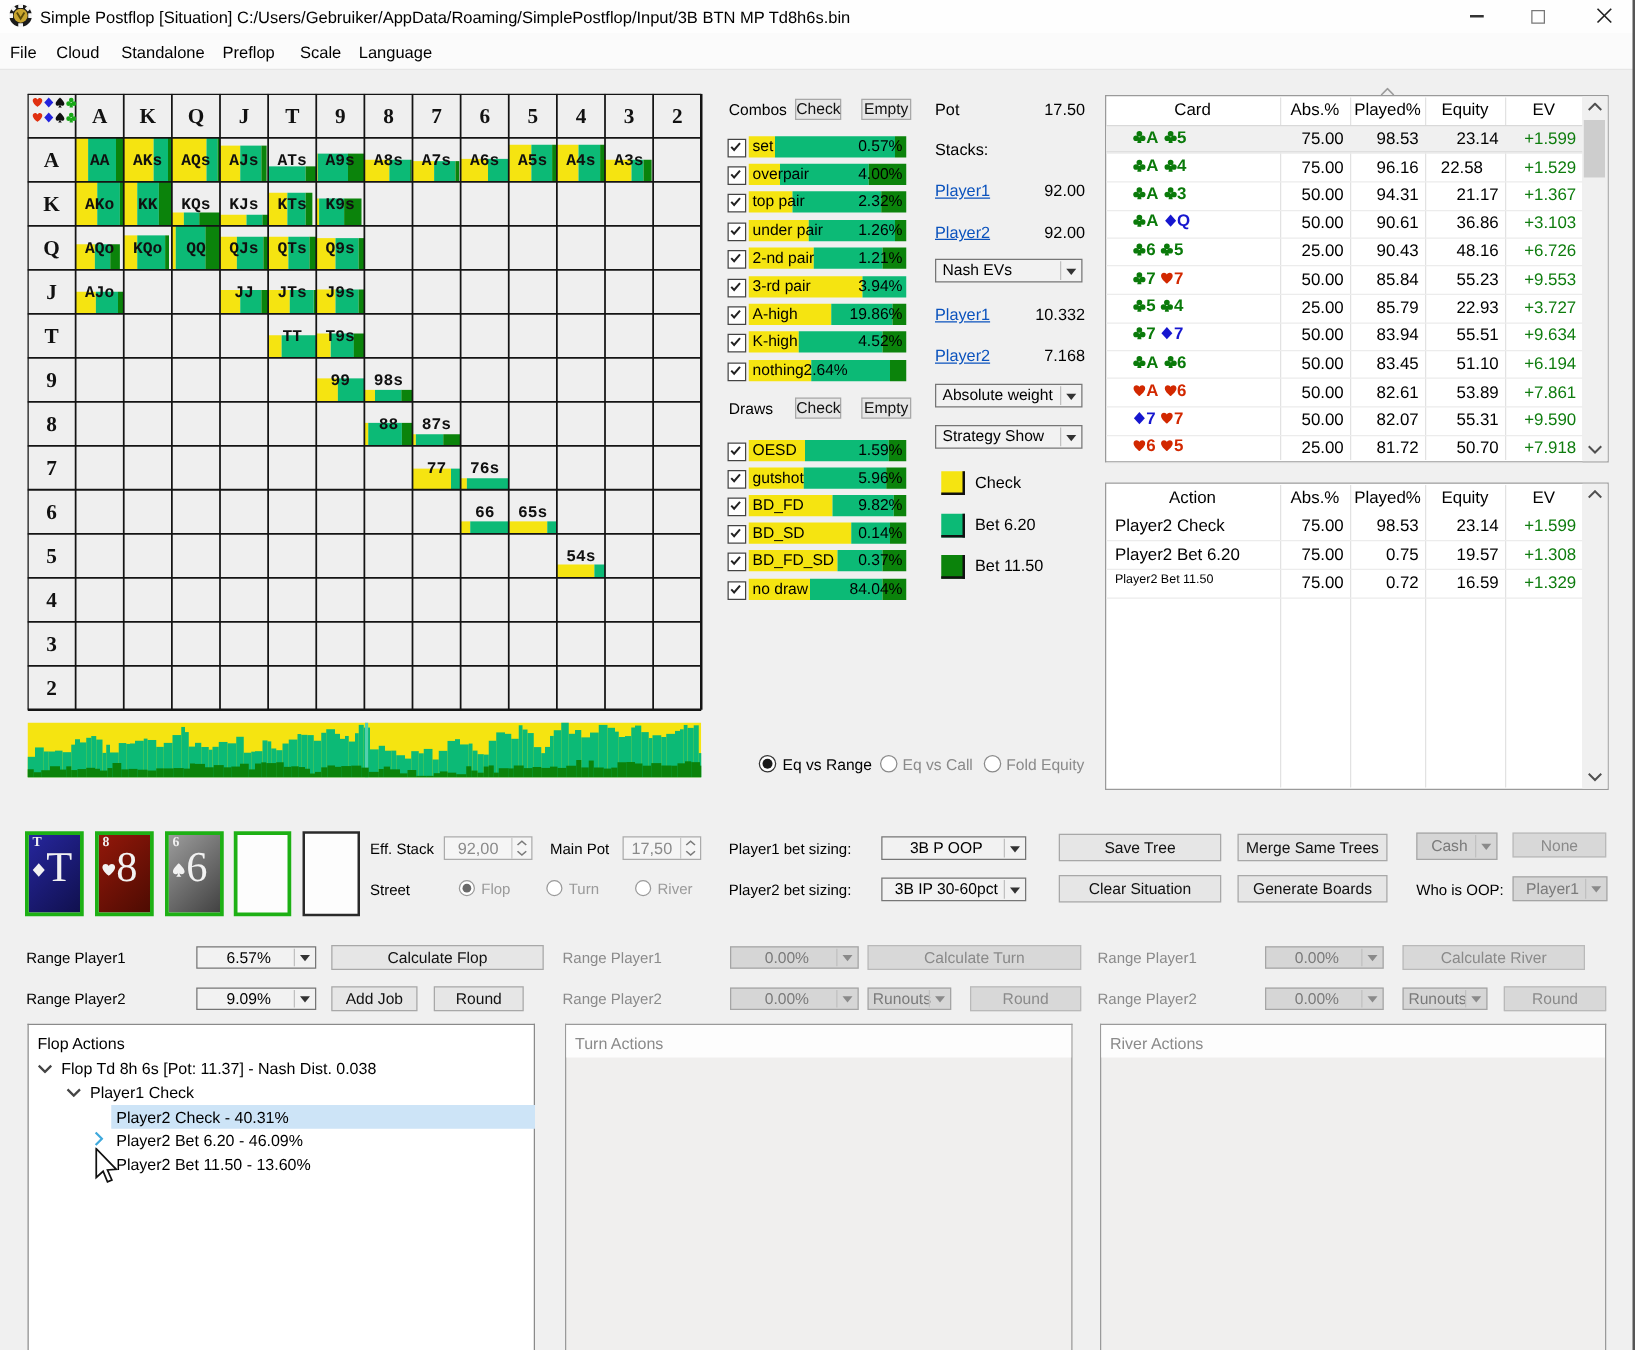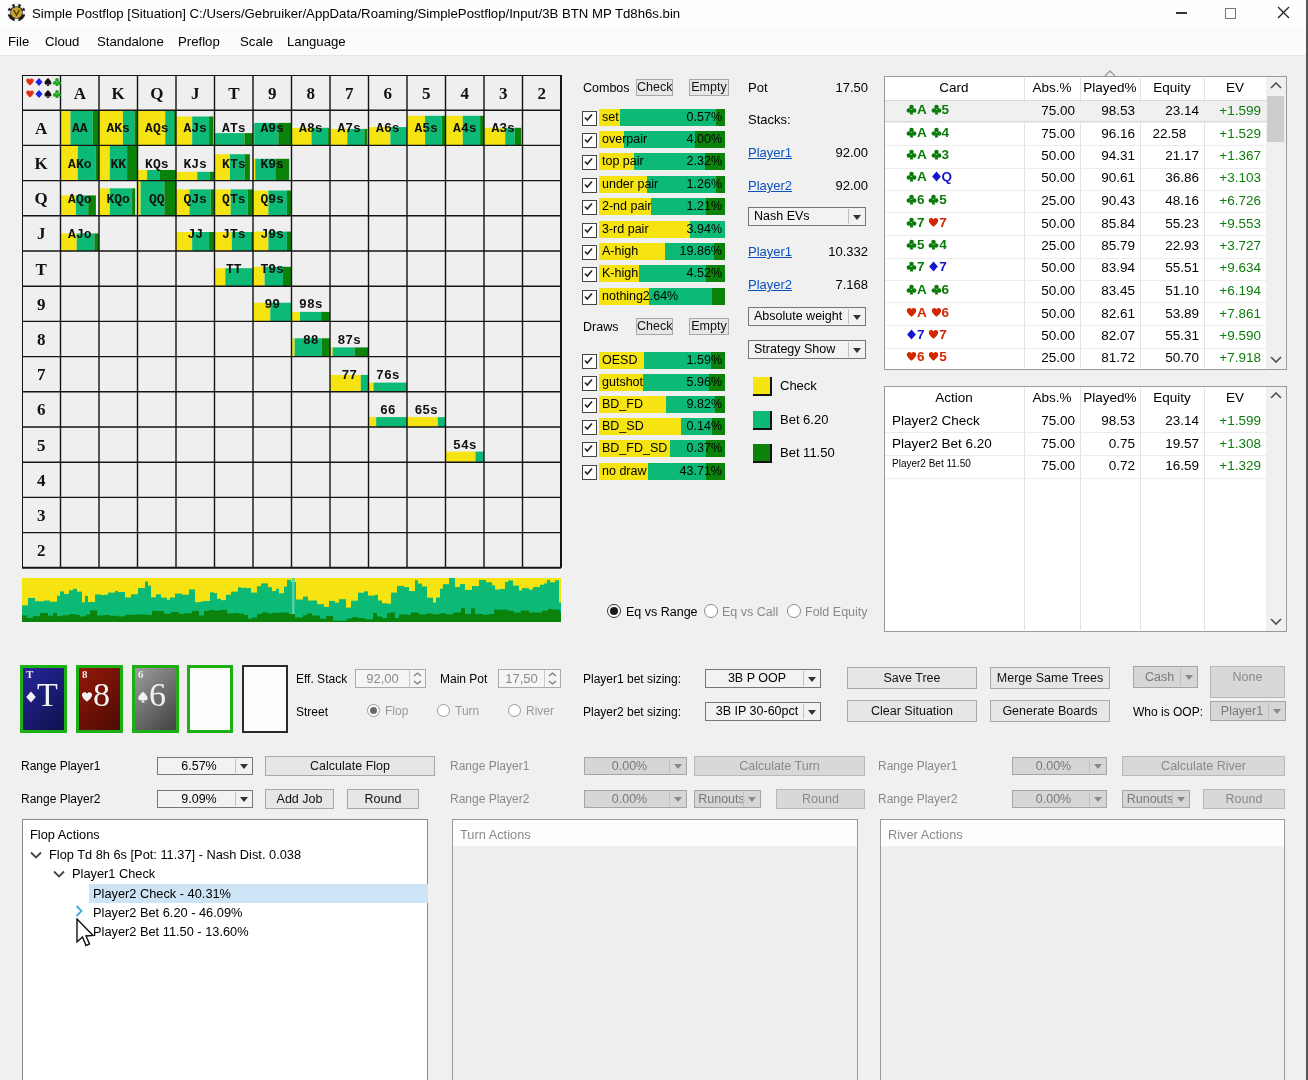--- a/index.html
+++ b/index.html
@@ -658,21 +658,21 @@
     <svg width="11" height="11" viewBox="0 0 11 11" style="position:absolute;left:0;top:0">
       <path d="M2 5.5 L4.3 8 L9 2.5" stroke="#222" stroke-width="1.6" fill="none"></path>
     </svg>
   </div>
 <div style="position:absolute;left:599px;top:463px;width:126px;height:17px">
     <div style="position:absolute;left:0.0px;top:0;width:49.1px;height:17px;background:#f5e411"></div>
     <div style="position:absolute;left:49.1px;top:0;width:58.0px;height:17px;background:#0cba76"></div>
     <div style="position:absolute;left:107.1px;top:0;width:18.9px;height:17px;background:#0b830b"></div>
   </div>
 <div style="position:absolute;left:602px;top:464px;width:120px;font-size:12.5px;color:#000">no draw</div>
-<div style="position:absolute;left:599px;top:464px;width:123px;font-size:12.5px;color:#000;text-align:right">43.71%</div>
+<div style="position:absolute;left:599px;top:464px;width:123px;font-size:12.5px;color:#000;text-align:right">84.04%</div>
 <div style="position:absolute;left:748px;top:80px;font-size:13px;color:#000;white-space:nowrap">Pot</div>
 <div style="position:absolute;left:790px;top:80px;width:78px;font-size:13px;color:#000;text-align:right;white-space:nowrap">17.50</div>
 <div style="position:absolute;left:748px;top:112px;font-size:13px;color:#000;white-space:nowrap">Stacks:</div>
 <div style="position:absolute;left:748px;top:145px;font-size:13px;color:#000;white-space:nowrap"><span style="color:#0a52bd;text-decoration:underline">Player1</span></div>
 <div style="position:absolute;left:790px;top:145px;width:78px;font-size:13px;color:#000;text-align:right;white-space:nowrap">92.00</div>
 <div style="position:absolute;left:748px;top:178px;font-size:13px;color:#000;white-space:nowrap"><span style="color:#0a52bd;text-decoration:underline">Player2</span></div>
 <div style="position:absolute;left:790px;top:178px;width:78px;font-size:13px;color:#000;text-align:right;white-space:nowrap">92.00</div>
 <div style="position:absolute;left:748px;top:207px;width:118px;height:19px;background:#f2f2f2;border:1px solid #767676;box-sizing:border-box">
     <div style="position:absolute;left:0;top:0;right:12px;font-size:12.5px;color:#000;text-align:left;line-height:17px;white-space:nowrap;padding-left:5px;">Nash EVs</div>
     <div style="position:absolute;right:4px;top:7px;width:0;height:0;border-left:4px solid transparent;border-right:4px solid transparent;border-top:5px solid #333"></div>
@@ -1006,21 +1006,21 @@
     <div style="position:absolute;right:4px;top:7px;width:0;height:0;border-left:4px solid transparent;border-right:4px solid transparent;border-top:5px solid #333"></div>
     <div style="position:absolute;right:16px;top:1px;bottom:1px;width:1px;background:#c0c0c0"></div>
   </div>
 <div style="position:absolute;left:847px;top:667px;width:130px;height:22px;background:#e6e6e6;border:1px solid #a8a8a8;box-sizing:border-box;font-size:12.5px;color:#111;text-align:center;line-height:20px;white-space:nowrap">Save Tree</div>
 <div style="position:absolute;left:990px;top:667px;width:120px;height:22px;background:#e6e6e6;border:1px solid #a8a8a8;box-sizing:border-box;font-size:12.5px;color:#111;text-align:center;line-height:20px;white-space:nowrap">Merge Same Trees</div>
 <div style="position:absolute;left:1133px;top:666px;width:65px;height:22px;background:#d6d6d6;border:1px solid #a5a5a5;box-sizing:border-box">
     <div style="position:absolute;left:0;top:0;right:12px;font-size:12.5px;color:#7a7a7a;text-align:center;line-height:20px;white-space:nowrap;">Cash</div>
     <div style="position:absolute;right:4px;top:8px;width:0;height:0;border-left:4px solid transparent;border-right:4px solid transparent;border-top:5px solid #8a8a8a"></div>
     <div style="position:absolute;right:16px;top:1px;bottom:1px;width:1px;background:#c0c0c0"></div>
   </div>
-<div style="position:absolute;left:1210px;top:666px;width:75px;height:32px;background:#d8d8d8;border:1px solid #b9b9b9;box-sizing:border-box;font-size:12.5px;color:#8a8a8a;text-align:center;line-height:20px;white-space:nowrap">None</div>
+<div style="position:absolute;left:1210px;top:666px;width:75px;height:20px;background:#d8d8d8;border:1px solid #b9b9b9;box-sizing:border-box;font-size:12.5px;color:#8a8a8a;text-align:center;line-height:20px;white-space:nowrap">None</div>
 <div style="position:absolute;left:847px;top:700px;width:130px;height:22px;background:#e6e6e6;border:1px solid #a8a8a8;box-sizing:border-box;font-size:12.5px;color:#111;text-align:center;line-height:20px;white-space:nowrap">Clear Situation</div>
 <div style="position:absolute;left:990px;top:700px;width:120px;height:22px;background:#e6e6e6;border:1px solid #a8a8a8;box-sizing:border-box;font-size:12.5px;color:#111;text-align:center;line-height:20px;white-space:nowrap">Generate Boards</div>
 <div style="position:absolute;left:1133px;top:705px;font-size:12px;color:#000;white-space:nowrap">Who is OOP:</div>
 <div style="position:absolute;left:1210px;top:701px;width:76px;height:20px;background:#d6d6d6;border:1px solid #a5a5a5;box-sizing:border-box">
     <div style="position:absolute;left:0;top:0;right:12px;font-size:12.5px;color:#7a7a7a;text-align:center;line-height:18px;white-space:nowrap;">Player1</div>
     <div style="position:absolute;right:4px;top:7px;width:0;height:0;border-left:4px solid transparent;border-right:4px solid transparent;border-top:5px solid #8a8a8a"></div>
     <div style="position:absolute;right:16px;top:1px;bottom:1px;width:1px;background:#c0c0c0"></div>
   </div>
 <div style="position:absolute;left:21px;top:759px;font-size:12px;color:#000;white-space:nowrap">Range Player1</div>
 <div style="position:absolute;left:157px;top:757px;width:96px;height:18px;background:#f2f2f2;border:1px solid #767676;box-sizing:border-box">
@@ -1055,21 +1055,21 @@
     <div style="position:absolute;right:4px;top:6px;width:0;height:0;border-left:4px solid transparent;border-right:4px solid transparent;border-top:5px solid #8a8a8a"></div>
     <div style="position:absolute;right:16px;top:1px;bottom:1px;width:1px;background:#c0c0c0"></div>
   </div>
 <div style="position:absolute;left:776px;top:789px;width:89px;height:20px;background:#d8d8d8;border:1px solid #b9b9b9;box-sizing:border-box;font-size:12.5px;color:#8a8a8a;text-align:center;line-height:18px;white-space:nowrap">Round</div>
 <div style="position:absolute;left:878px;top:759px;font-size:12px;color:#8a8a8a;white-space:nowrap">Range Player1</div>
 <div style="position:absolute;left:1012px;top:757px;width:95px;height:18px;background:#d6d6d6;border:1px solid #a5a5a5;box-sizing:border-box">
     <div style="position:absolute;left:0;top:0;right:12px;font-size:12.5px;color:#7a7a7a;text-align:center;line-height:16px;white-space:nowrap;">0.00%</div>
     <div style="position:absolute;right:4px;top:6px;width:0;height:0;border-left:4px solid transparent;border-right:4px solid transparent;border-top:5px solid #8a8a8a"></div>
     <div style="position:absolute;right:16px;top:1px;bottom:1px;width:1px;background:#c0c0c0"></div>
   </div>
-<div style="position:absolute;left:1122px;top:756px;width:163px;height:20px;background:#d8d8d8;border:1px solid #b9b9b9;box-sizing:border-box;font-size:12.5px;color:#8a8a8a;text-align:center;line-height:18px;white-space:nowrap">Calculate River</div>
+<div style="position:absolute;left:1122px;top:756px;width:146px;height:20px;background:#d8d8d8;border:1px solid #b9b9b9;box-sizing:border-box;font-size:12.5px;color:#8a8a8a;text-align:center;line-height:18px;white-space:nowrap">Calculate River</div>
 <div style="position:absolute;left:878px;top:792px;font-size:12px;color:#8a8a8a;white-space:nowrap">Range Player2</div>
 <div style="position:absolute;left:1012px;top:790px;width:95px;height:18px;background:#d6d6d6;border:1px solid #a5a5a5;box-sizing:border-box">
     <div style="position:absolute;left:0;top:0;right:12px;font-size:12.5px;color:#7a7a7a;text-align:center;line-height:16px;white-space:nowrap;">0.00%</div>
     <div style="position:absolute;right:4px;top:6px;width:0;height:0;border-left:4px solid transparent;border-right:4px solid transparent;border-top:5px solid #8a8a8a"></div>
     <div style="position:absolute;right:16px;top:1px;bottom:1px;width:1px;background:#c0c0c0"></div>
   </div>
 <div style="position:absolute;left:1122px;top:790px;width:68px;height:18px;background:#d6d6d6;border:1px solid #a5a5a5;box-sizing:border-box">
     <div style="position:absolute;left:0;top:0;right:12px;font-size:12.5px;color:#7a7a7a;text-align:center;line-height:16px;white-space:nowrap;">Runouts</div>
     <div style="position:absolute;right:4px;top:6px;width:0;height:0;border-left:4px solid transparent;border-right:4px solid transparent;border-top:5px solid #8a8a8a"></div>
     <div style="position:absolute;right:16px;top:1px;bottom:1px;width:1px;background:#c0c0c0"></div>

